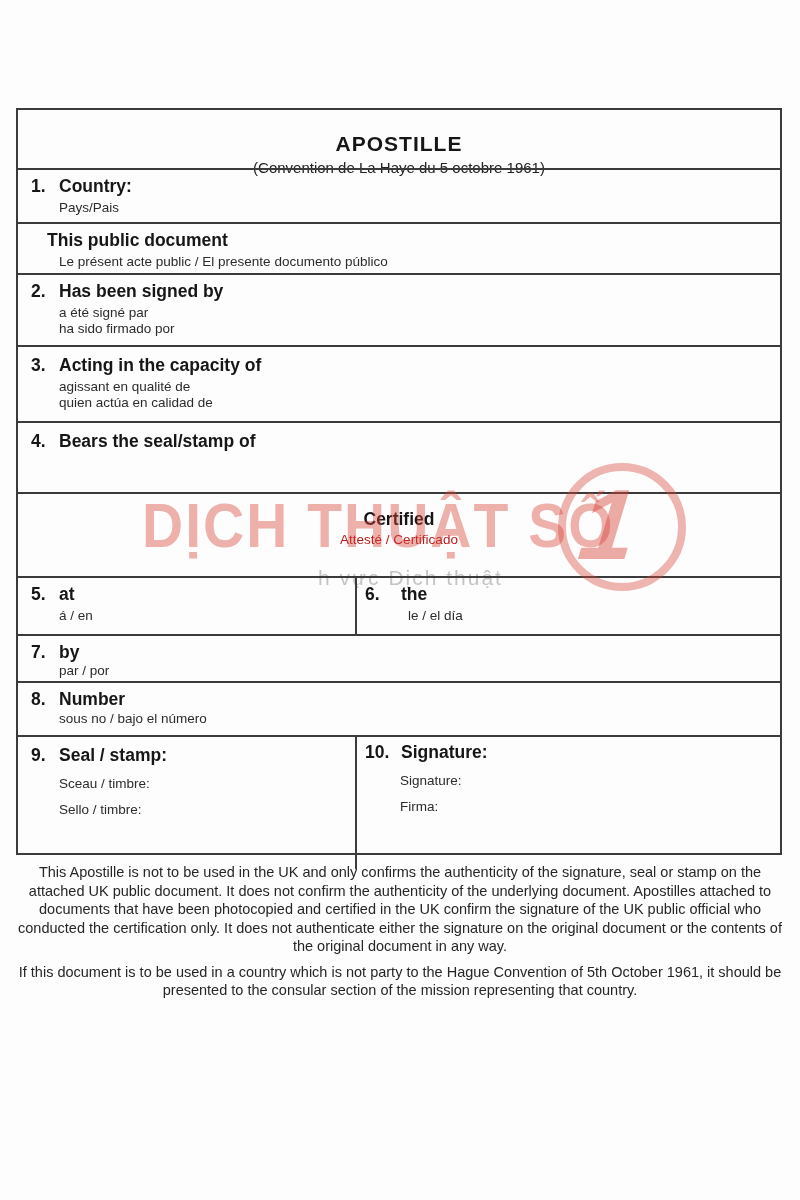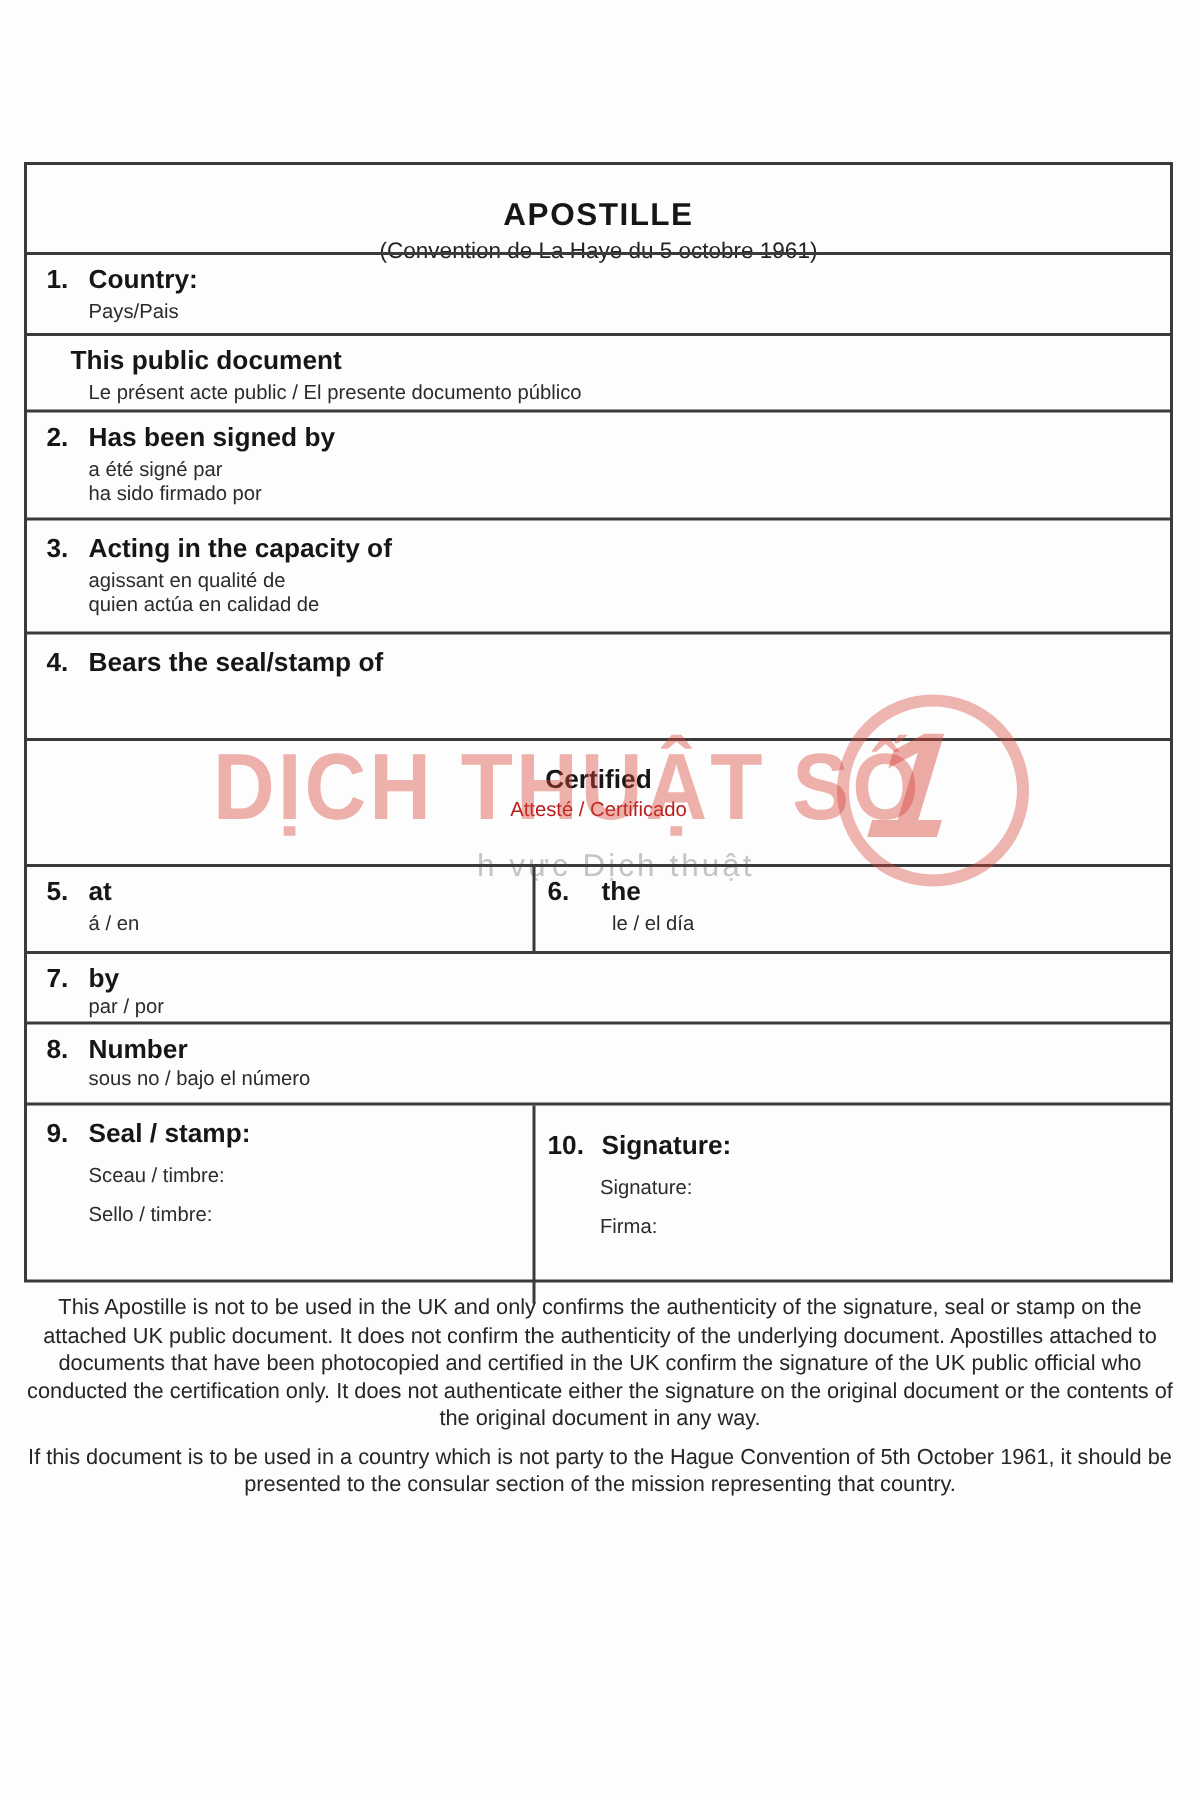--- a/index.html
+++ b/index.html
@@ -209,21 +209,21 @@
         <div class="label" style="padding-top:8px">
           <span class="num">9.</span>
           <span>Seal / stamp:</span>
         </div>
         <div class="subs wide">
           <div>Sceau / timbre:</div>
           <div>Sello / timbre:</div>
         </div>
       </div>
       <div class="cell-r">
-        <div class="label" style="padding-top:16px">
+        <div class="label" style="padding-top:5px">
           <span class="num">10.</span>
           <span>Signature:</span>
         </div>
         <div class="subs wide sig">
           <div>Signature:</div>
           <div>Firma:</div>
         </div>
       </div>
     </div>
 

